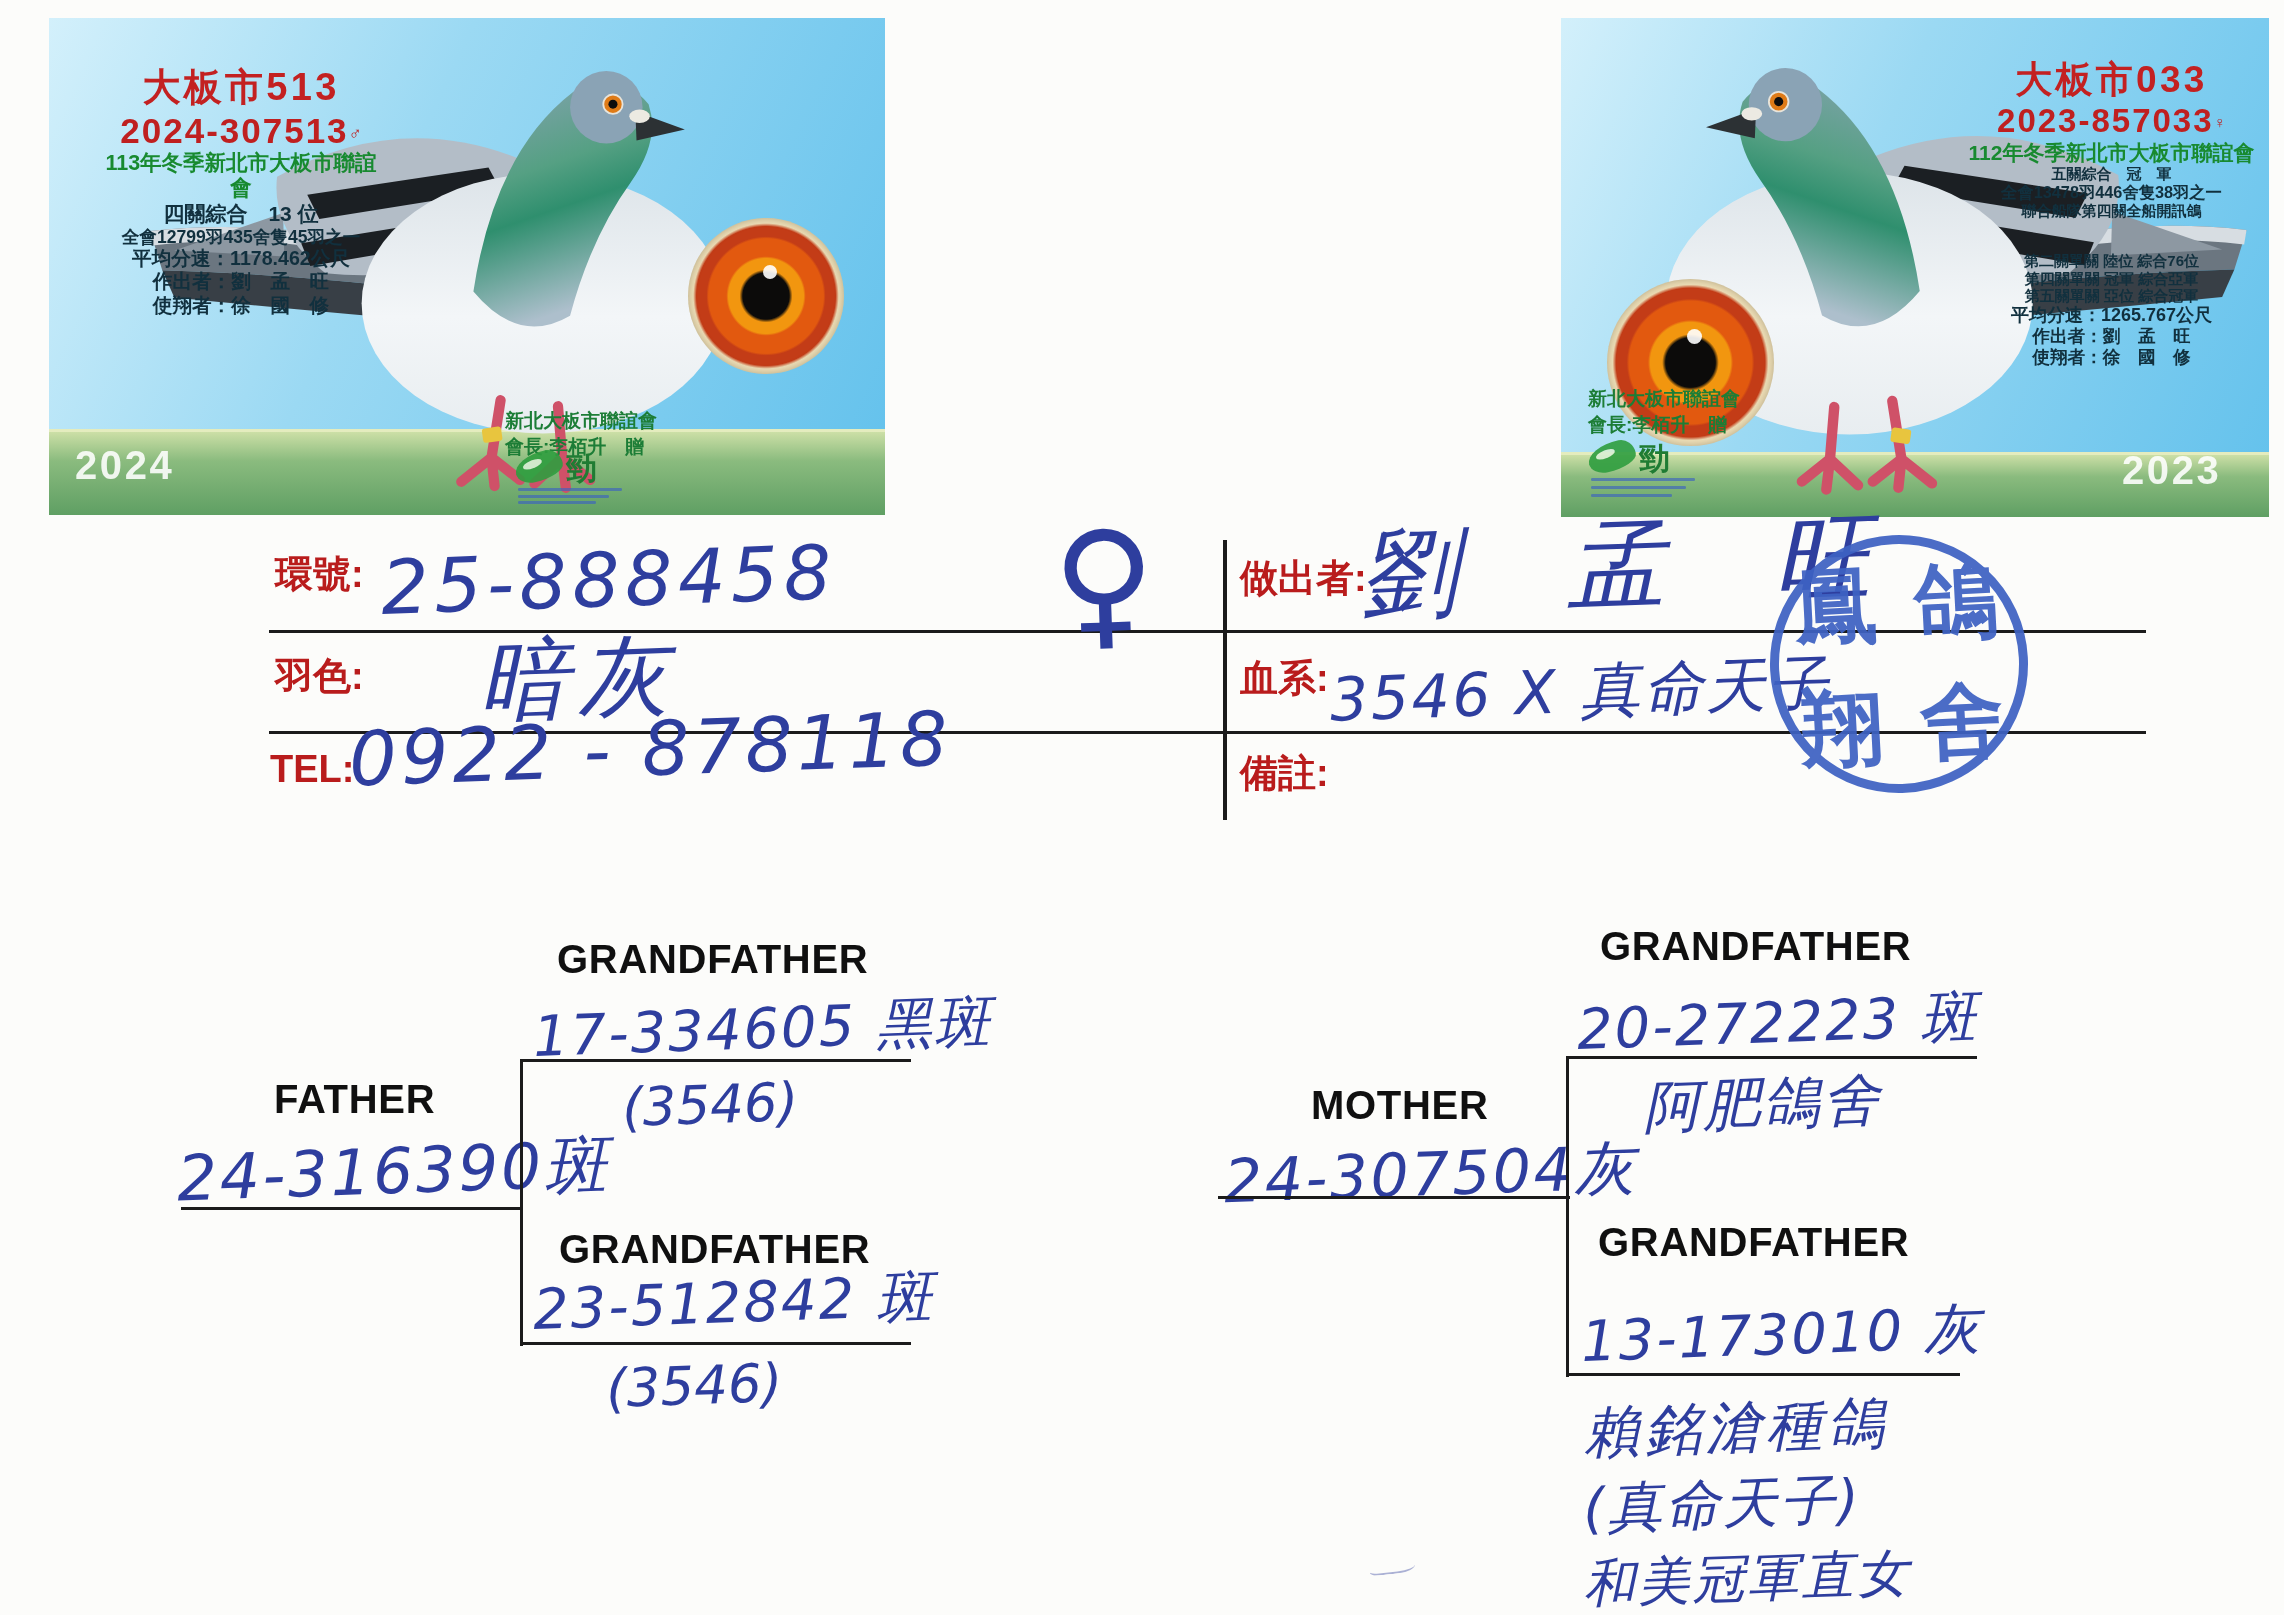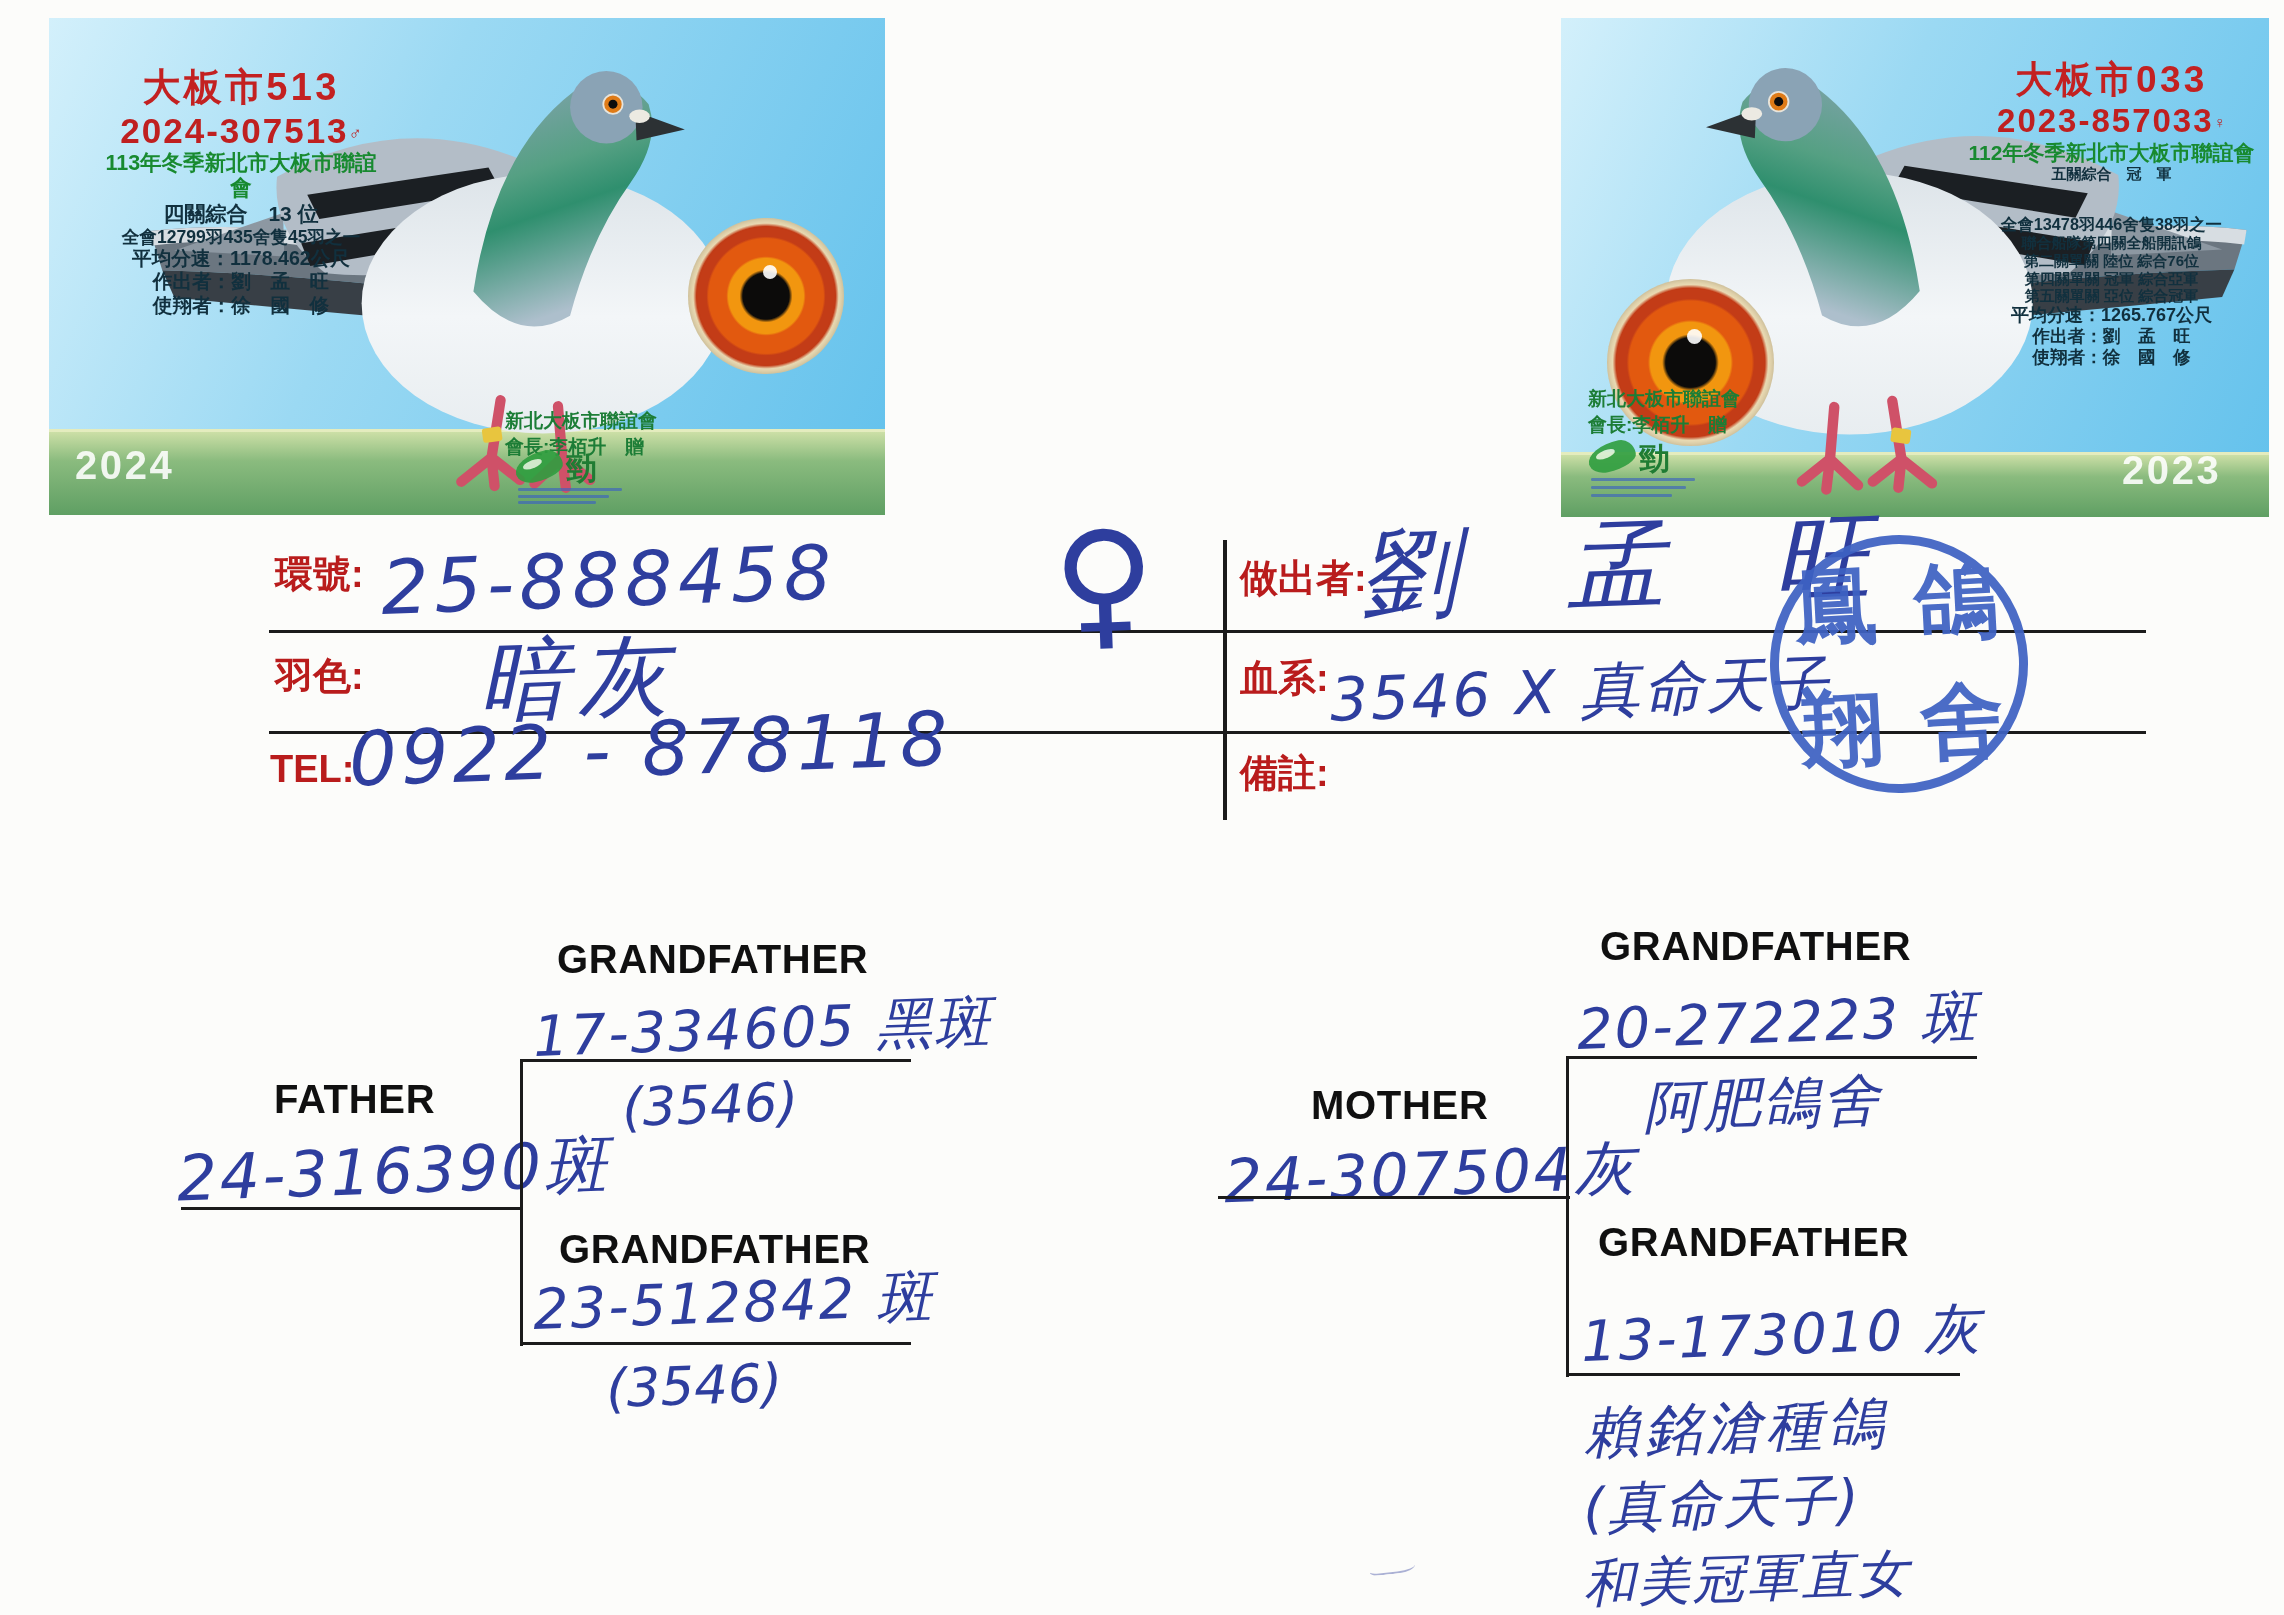--- a/index.html
+++ b/index.html
@@ -122,23 +122,23 @@
       </svg>
     </div>
     <div class="eye-inset" style="left:46px;top:261px;width:167px;height:167px;">
       <div class="eye-glint"></div>
     </div>
     <div class="card-text" style="left:407px;top:40px;width:287px;">
       <div class="card-title" style="font-size:37px;">大板市033</div>
       <div class="card-ring" style="font-size:33px;"><span>2023-857033</span><span class="card-sex">♀</span></div>
       <div class="card-club" style="font-size:21px;">112年冬季新北市大板市聯誼會</div>
       <div class="res" style="font-size:15px;">五關綜合　冠　軍</div>
-      <div class="res" style="font-size:16.3px;margin-top:32px;">全會13478羽446舍隻38羽之一</div>
+      <div class="res" style="font-size:16.3px;">全會13478羽446舍隻38羽之一</div>
       <div class="res" style="font-size:15px;">聯合船隊第四關全船開訊鴿</div>
-      <div class="res" style="font-size:15px;">第二關單關 陸位 綜合76位</div>
+      <div class="res" style="font-size:15px;margin-top:32px;">第二關單關 陸位 綜合76位</div>
       <div class="res" style="font-size:15px;">第四關單關 冠軍 綜合亞軍</div>
       <div class="res" style="font-size:15px;">第五關單關 亞位 綜合冠軍</div>
       <div class="res" style="font-size:18px;">平均分速：1265.767公尺</div>
       <div class="res" style="font-size:17.6px;">作出者：劉　孟　旺</div>
       <div class="res" style="font-size:17.6px;">使翔者：徐　國　修</div>
     </div>
     <div class="presenter" style="left:27px;top:368px;font-size:19px;">
       <div>新北大板市聯誼會</div>
       <div>會長:李栢升　贈</div>
     </div>

